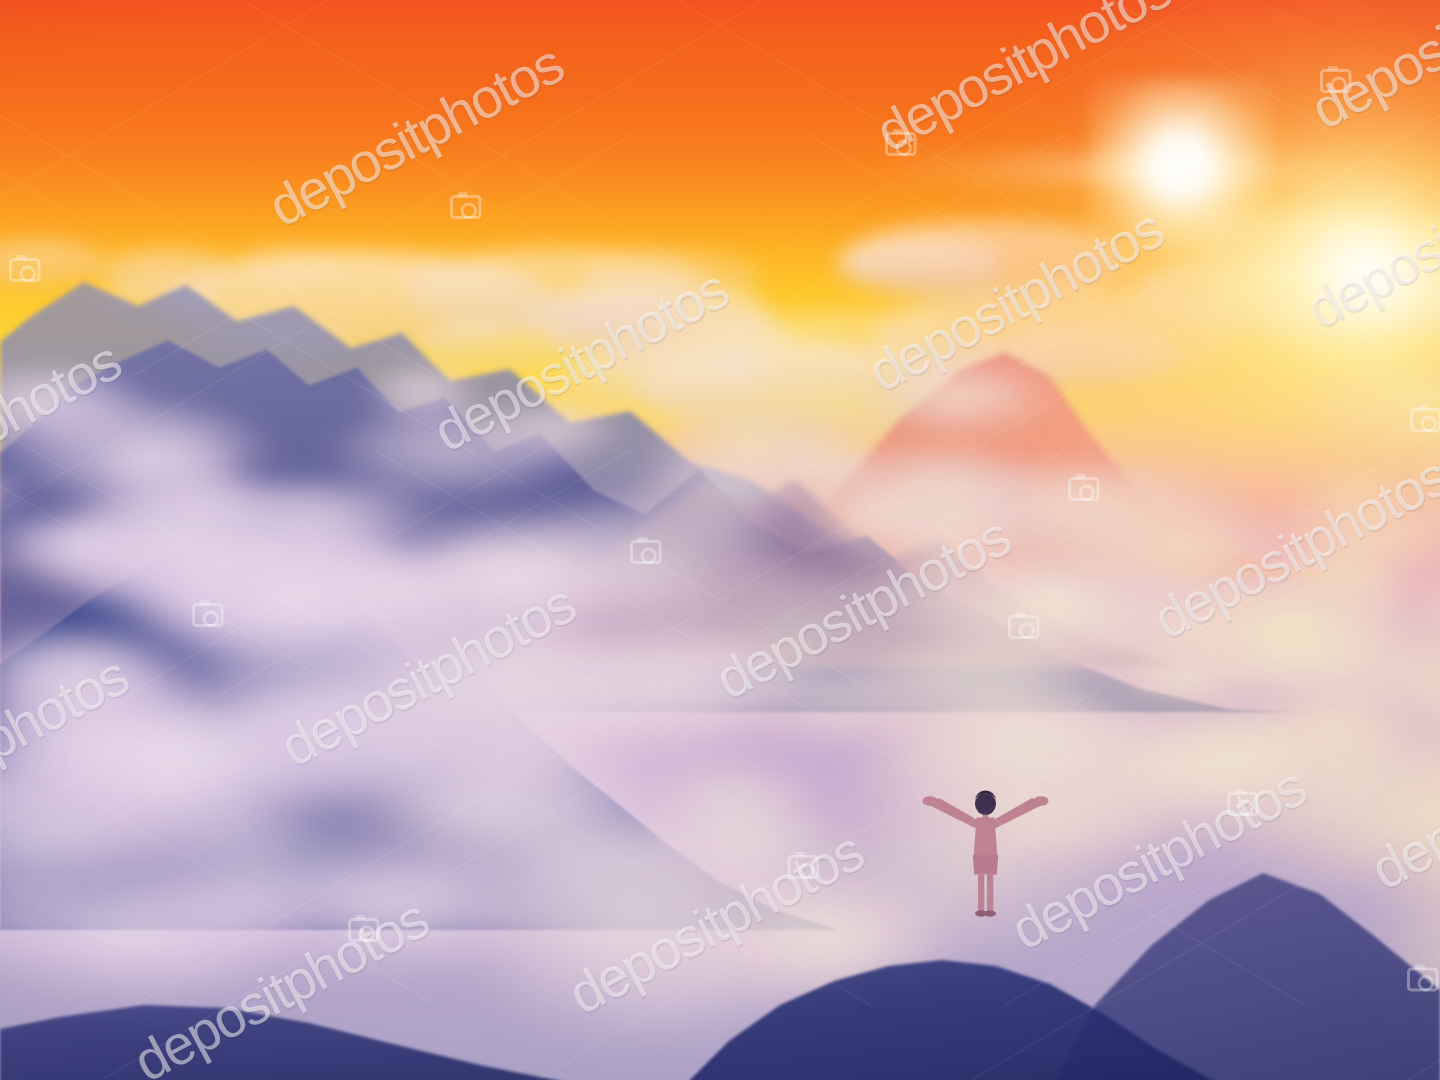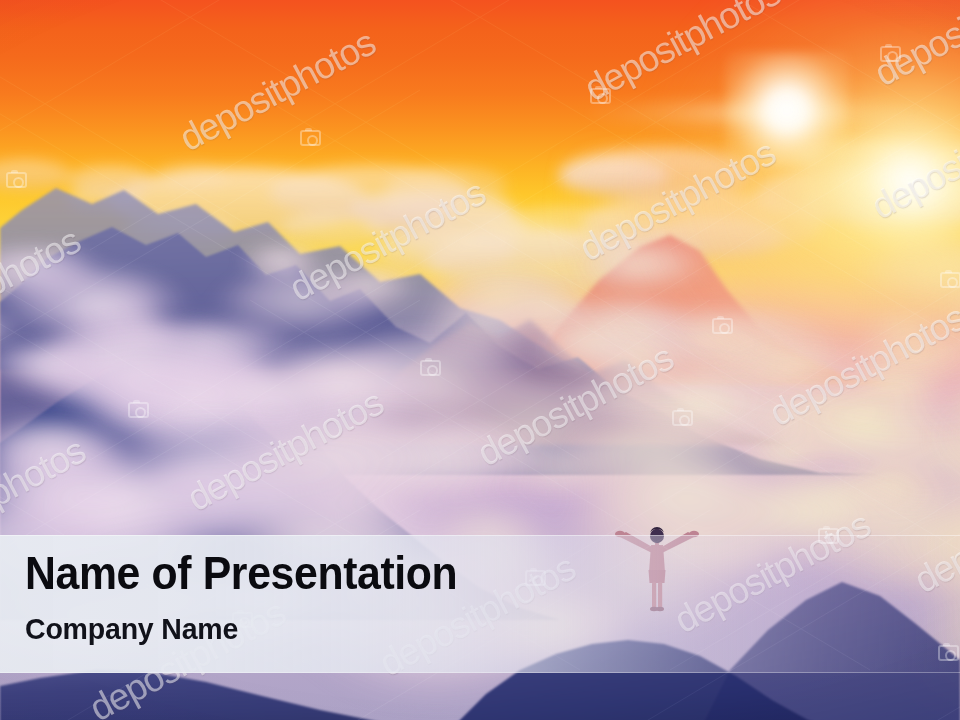--- a/index.html
+++ b/index.html
@@ -568,20 +568,14 @@
       <div class="wm-cam" style="left: 352px; top: 732px;"></div>
       <div class="wm-cam" style="left: 645px; top: 690px;"></div>
       <div class="wm-cam" style="left: 938px; top: 648px;"></div>
       <div class="wm-cam" style="left: 1058px; top: 765px;"></div>
       <div class="wm-cam" style="left: 126px; top: 292px;"></div>
       <div class="wm-cam" style="left: 420px; top: 250px;"></div>
       <div class="wm-cam" style="left: 710px; top: 208px;"></div>
       <div class="wm-cam" style="left: 1000px; top: 166px;"></div>
     </div>
 
-  <div class="caption-bar">
-    <div class="caption-inner">
-      <div class="pres-title">Name of Presentation</div>
-      <div class="company-name">Company Name</div>
-    </div>
-  </div>
 
 </div>
 
 </body></html>

